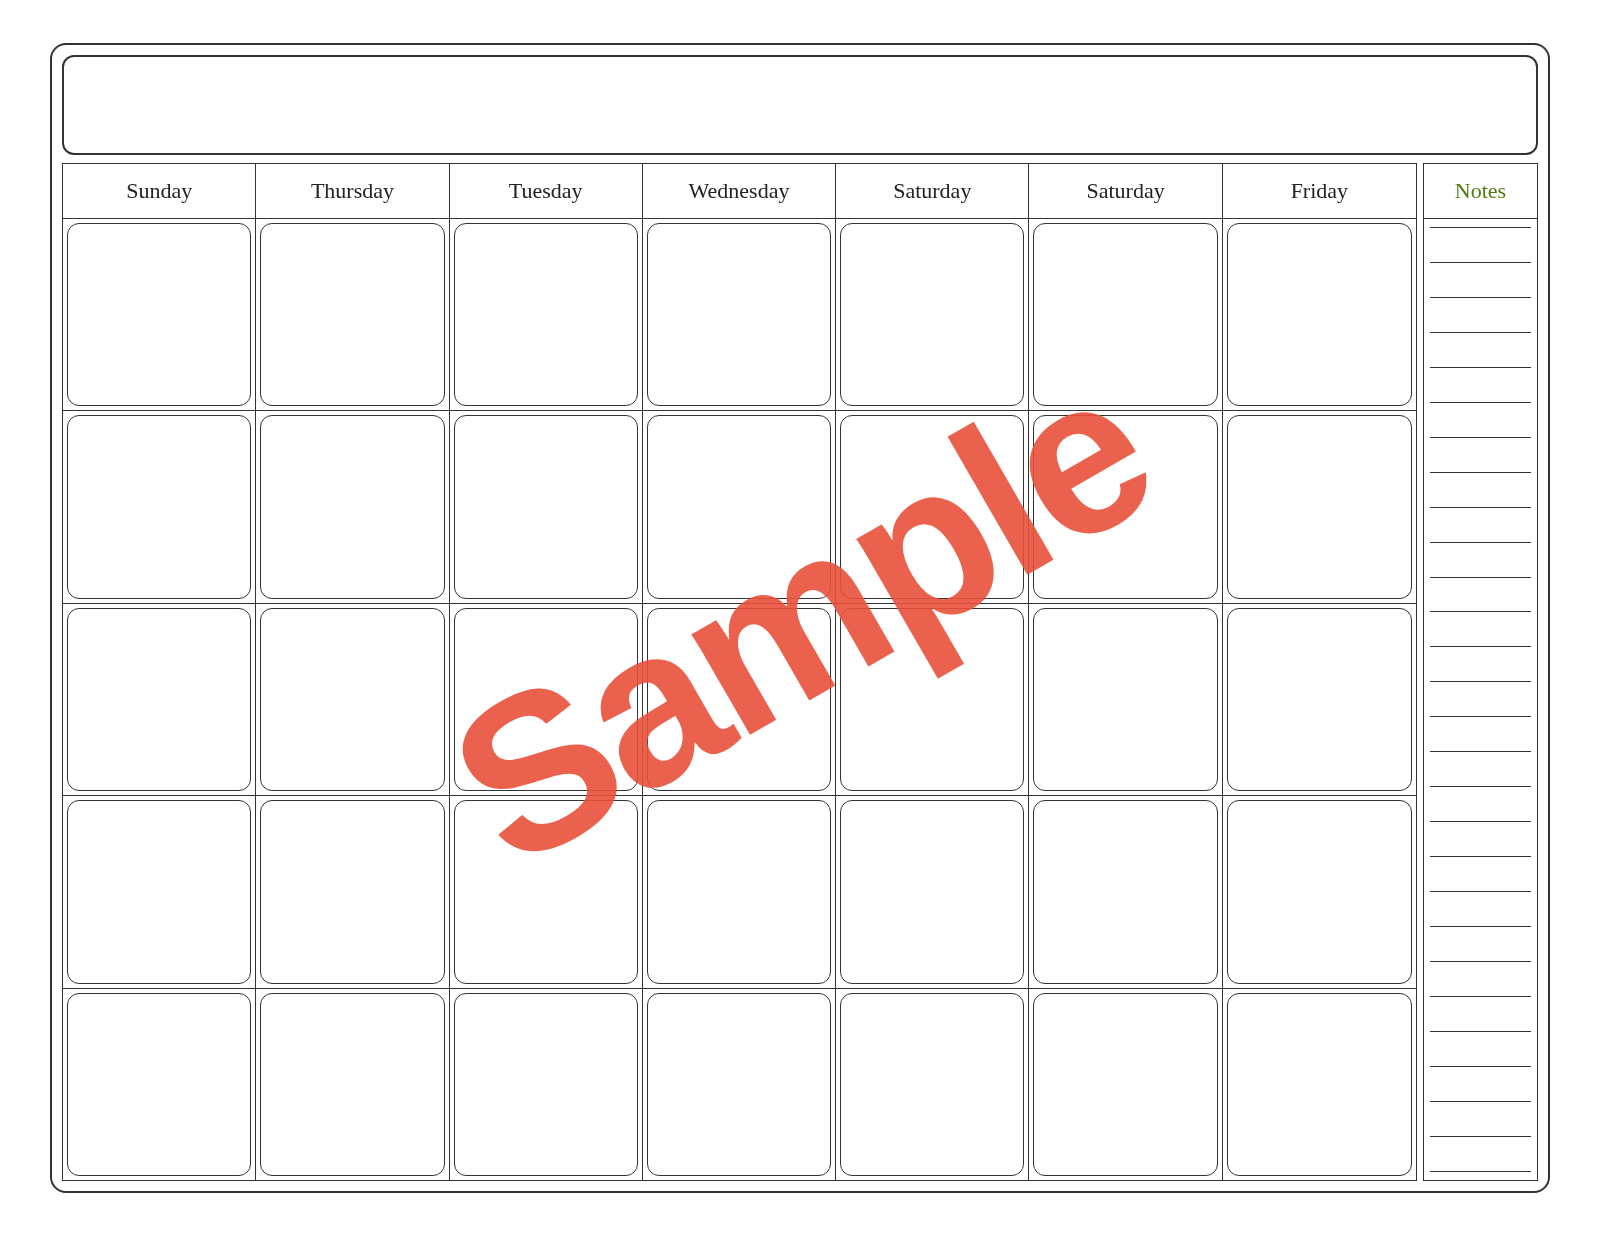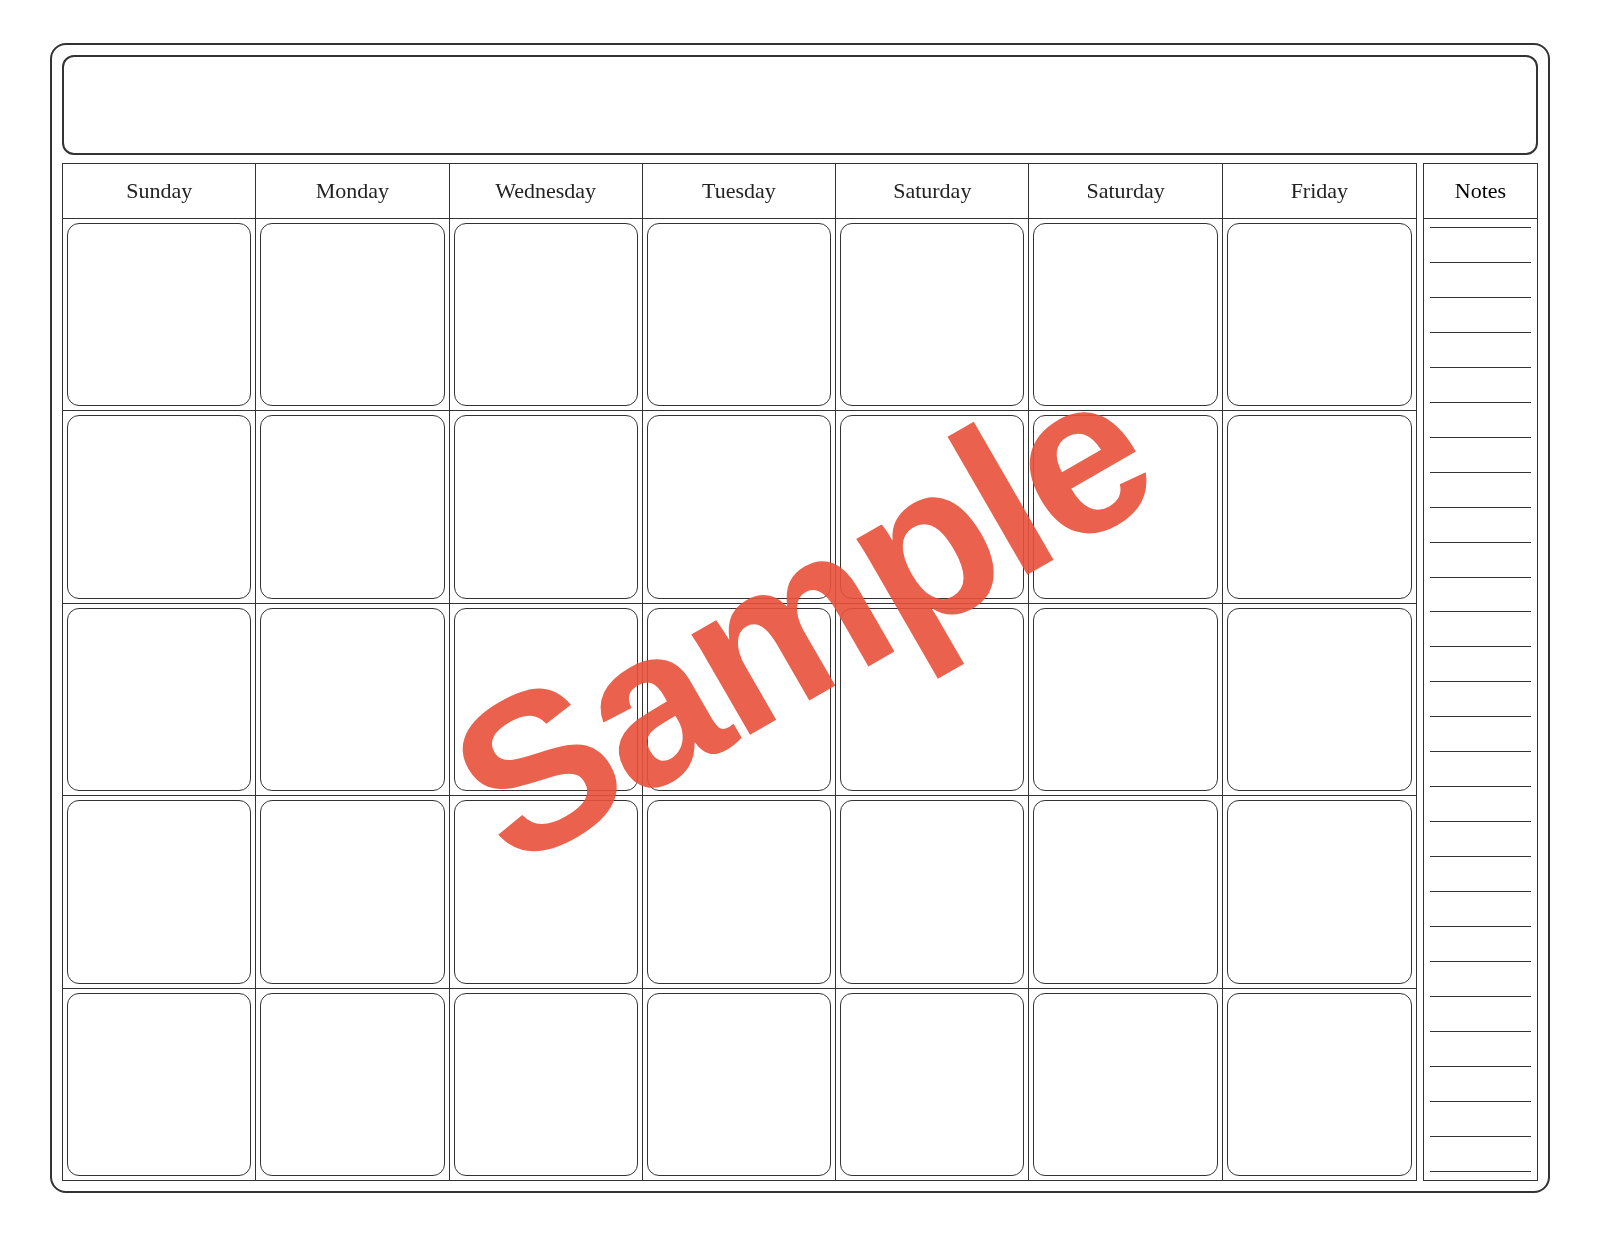--- a/index.html
+++ b/index.html
@@ -113,21 +113,21 @@
       flex-direction: column;
       margin-left: 6px;
     }
 
     .notes-header {
       text-align: center;
       padding: 14px 4px;
       font-size: 22px;
       font-weight: normal;
       border: 1.5px solid #333;
-      color: #000000;
+      color: #4d7c0f;
       font-family: 'Comic Sans MS', 'Chalkboard SE', cursive;
       border-bottom: none;
     }
 
     .notes-lines-container {
       flex: 1;
       border: 1.5px solid #333;
       padding: 8px 6px;
       display: flex;
       flex-direction: column;
@@ -172,23 +172,23 @@
 <div class="calendar-wrapper">
 
   <div class="title-bar"></div>
 
   <div class="calendar-body">
 
     <div class="main-grid">
 
       <div class="day-headers">
         <div class="day-header">Sunday</div>
-        <div class="day-header">Monday</div>
+        <div class="day-header">Thursday</div>
+        <div class="day-header">Tuesday</div>
         <div class="day-header">Wednesday</div>
-        <div class="day-header">Tuesday</div>
         <div class="day-header">Saturday</div>
         <div class="day-header">Saturday</div>
         <div class="day-header">Friday</div>
       </div>
 
       <div class="week-rows">
 
         <div class="week-row">
           <div class="day-cell">
               <div class="day-cell-inner"></div>

